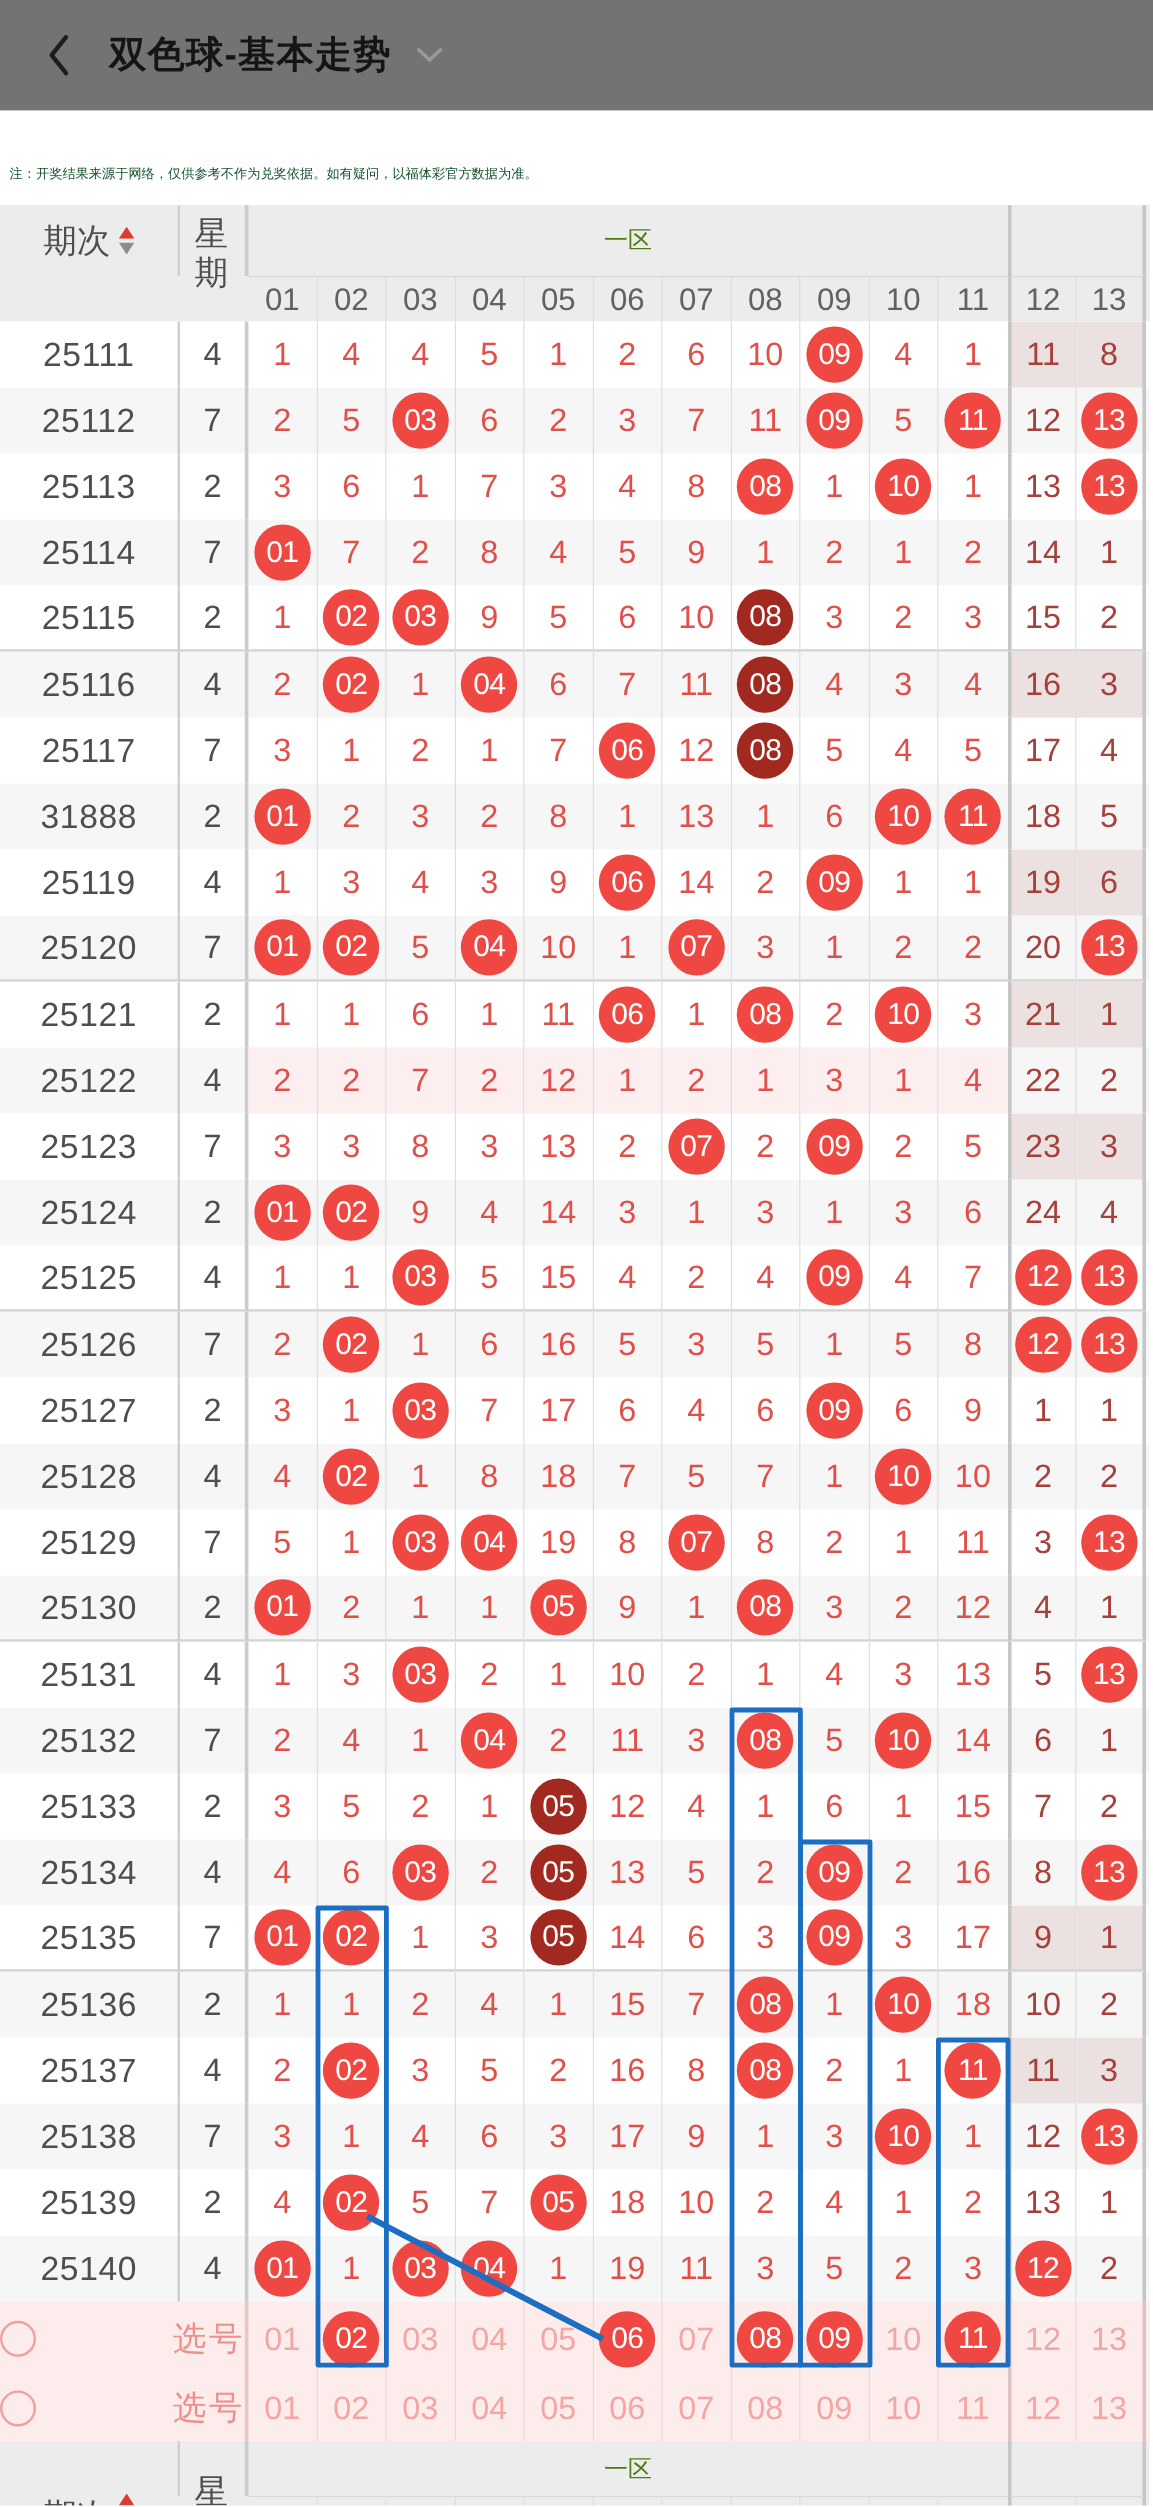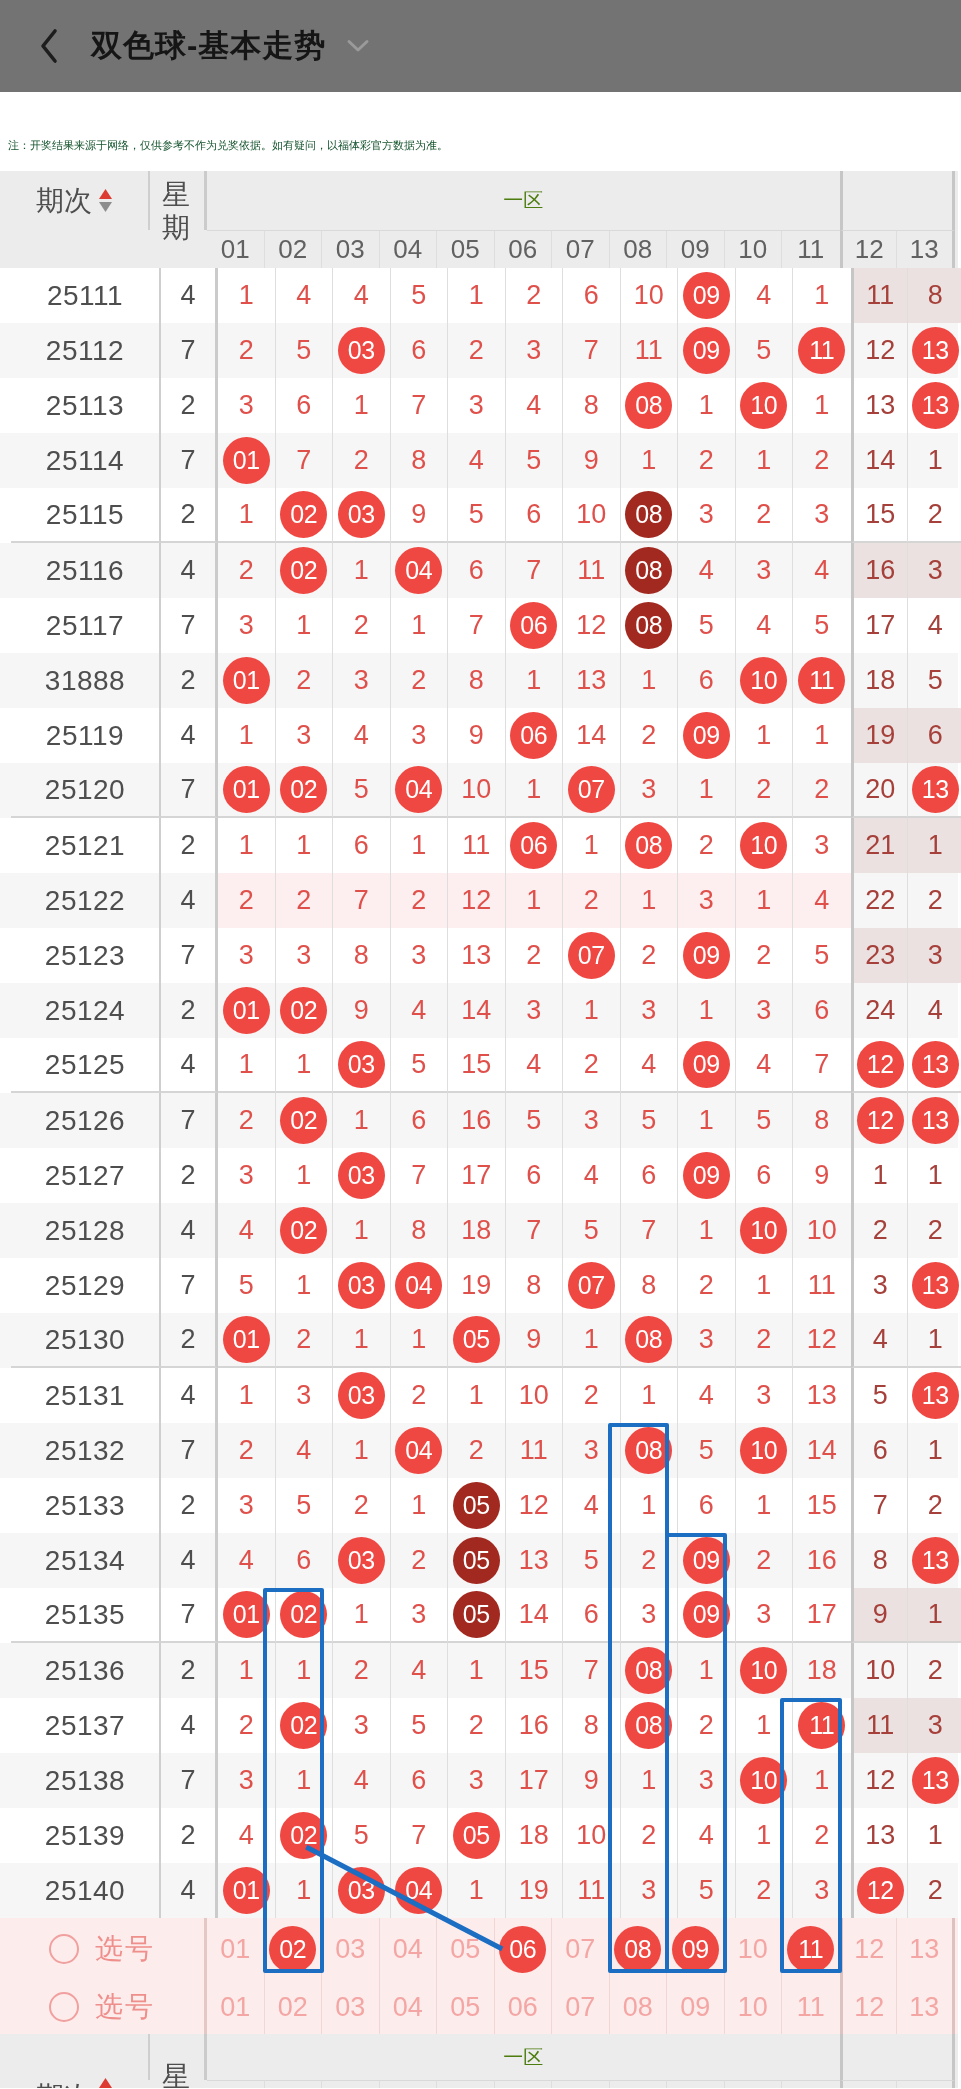--- a/index.html
+++ b/index.html
@@ -31,38 +31,38 @@
   .thead .banner{height:59px;}
   .thead .hnum{height:38px;border-top:1px solid #d9d9d9;font-size:26px;color:#616161;}
   .hperiod{grid-row:1 / span 2;font-size:28px;color:#4e4e4e;gap:7px;}
   .hweek{grid-row:1 / span 2;font-size:28px;color:#4e4e4e;}
   .hweek .wl{width:30px;word-break:break-all;line-height:33px;margin-top:20px;}
   .hzone1{grid-column:3 / span 11;font-size:20px;color:#4d7c0f;border-right:none;}
   .hzone2{grid-column:14 / span 2;border-left:3px solid #c6c6c6;border-right:3px solid #c6c6c6;}
   .sorticon{display:flex;flex-direction:column;gap:3px;cursor:pointer;}
 
   
-  .trow{height:55px;background:#fff;padding-left:11px;}
+  .trow{height:55px;background:#fff;}
   .trow.alt{background:#f6f6f6;}
   .trow.gend .cell{border-bottom:2px solid #d5d5d5;}
   .ptxt{font-size:28px;color:#4e4e4e;letter-spacing:0.5px;}
   .wtxt{font-size:27px;color:#4e4e4e;}
   .num{font-size:27px;color:#e0504b;}
   .z .num{color:#a6403a;}
   .trow.pinkrow .cell.zone1{background:#fdeef0;}
   .cell.z.tint{background:#ebe1e1;}
   .ball{width:47px;height:47px;border-radius:50%;background:var(--red,#ef4742);
         display:flex;align-items:center;justify-content:center;}
   .ball span{color:#fff;font-size:25px;letter-spacing:-0.5px;}
   .ball.dark{background:var(--darkred,#a2291f);}
 
   
   .pickrow{background:var(--pickbg,#fdecec);}
   .pickrow .cell{border-right:1px solid #f0d7d5;}
-  .pickrow .plabel{grid-column:1 / span 2;border-right:3px solid #e3c8c6;justify-content:center;
+  .pickrow .plabel{grid-column:1 / span 2;border-right:3px solid #e3c8c6;justify-content:space-between;
                    gap:16px;cursor:pointer;}
   .pickrow .cell.c11{border-right:none;}
   .pickrow .cell.c12{border-left:3px solid #dcc2c0;}
   .pickrow .cell.c13{border-right:3px solid #dcc2c0;}
   .pickrow .pnum{font-size:27px;color:#f3a6a3;}
   .pring{width:30px;height:30px;border-radius:50%;border:2px solid #f0a09e;box-sizing:border-box;}
   .plabeltxt{font-size:28px;color:#ee8f8c;letter-spacing:2px;}
   .pick1{height:62px;}
   .pick2{height:54px;}
 

